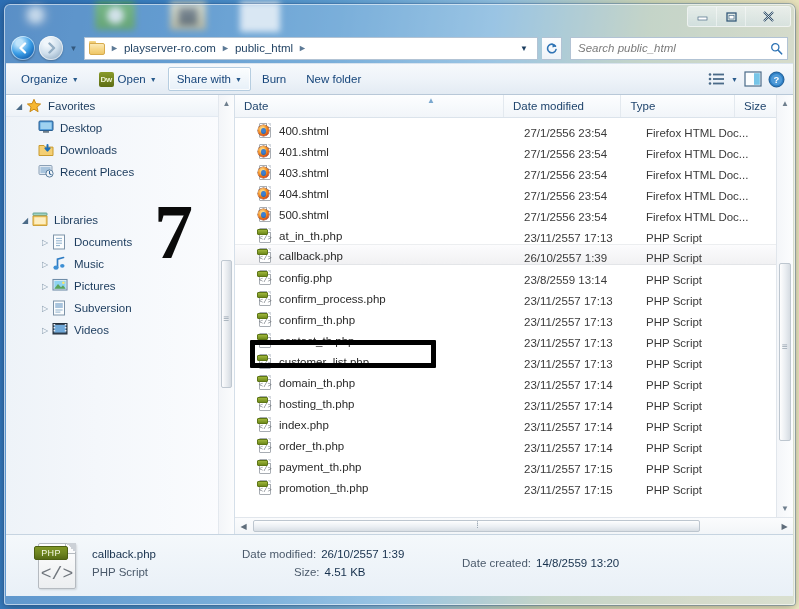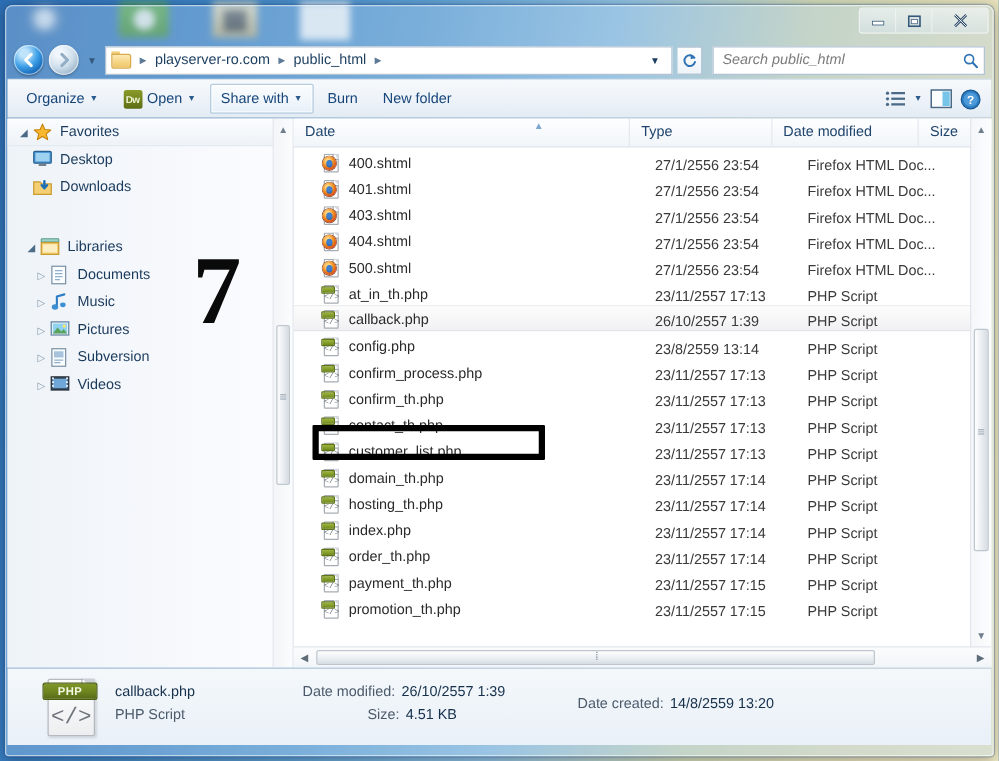--- a/index.html
+++ b/index.html
@@ -152,21 +152,21 @@
     height: 22px; display: flex; align-items: center;
     padding-left: 6px; font-size: 11.5px; color: #1a3a5c; white-space: nowrap;
   }
   .navitem.header {
     background: linear-gradient(#fafcfe, #eef3f8);
     border-top: 1px solid #fff; border-bottom: 1px solid #e3eaf2;
   }
   .tw { width: 14px; flex: 0 0 auto; color: #8499ab; font-size: 8px; text-align: center; }
   .tw.open { color: #4b6b88; }
   .navico { width: 18px; height: 16px; flex: 0 0 auto; position: relative; margin-right: 4px; }
-  .navitem.child { padding-left: 20px; }
+  .navitem.child { padding-left: 32px; }
   .navitem.child2 { padding-left: 12px; }
   #navscroll {
     position: absolute; right: 0; top: 0; width: 16px; height: 100%;
     background: linear-gradient(90deg,#f3f5f8,#fbfcfd);
     border-left: 1px solid #e3e8ee;
   }
   .sbar-arrow { height: 16px; display:flex; align-items:center; justify-content:center; color:#6f7f8e; font-size:8px; }
   #navthumb {
     position:absolute; left:2px; right:2px; top: 165px; height: 128px;
     background: linear-gradient(90deg,#fdfdfe,#e6eaee 60%,#d4dae1);
@@ -284,24 +284,24 @@
     background: linear-gradient(#fefefe, #eceef0);
     border: 1px solid #b5bac0; border-radius: 2px;
     box-shadow: 1px 1px 2px rgba(0,0,0,.12);
   }
   #phpbig .corner {
     position: absolute; right: 4px; top: 2px; width: 11px; height: 11px;
     background: linear-gradient(225deg, #ccd1d7 50%, transparent 50%);
     border-left: 1px solid #b5bac0; border-bottom: 1px solid #b5bac0;
   }
   #phpbig .ribbon {
-    position: absolute; left: 0px; top: 5px; width: 44px; height: 14px;
+    position: absolute; left: 0px; top: 5px; width: 34px; height: 14px;
     background: linear-gradient(#7f9626 0%, #6d8420 55%, #566a16 100%);
     border: 1px solid #4c5f12; border-radius: 2px;
-    color: #f3f7e3; font-size: 9px; font-weight: bold; letter-spacing: .4px;
+    color: #f3f7e3; font-size: 9px; font-weight: normal; letter-spacing: .4px;
     display: flex; align-items: center; justify-content: center;
   }
   #phpbig .glyph {
     position: absolute; left: 6px; top: 22px; width: 34px; height: 22px;
     color: #6f757c; font-size: 18px; font-family: "Liberation Mono", monospace;
     display: flex; align-items: center; justify-content: center;
   }
   .dtext { font-size: 11.5px; color: #2d3e50; }
   .dlabel { color: #4b5a6b; }
   .dstrong { color: #16304c; }
@@ -477,20 +477,31 @@
       <div class="navitem child">
         <span class="navico">
           <svg width="16" height="15" viewBox="0 0 16 15">
             <path d="M1 3.5 h5 l1.4 1.6 H15 V13.5 H1 Z" fill="#f4cf74" stroke="#c99b2f" stroke-width="1"></path>
             <path d="M9.5 3 v5 M7.4 6.2 L9.5 8.6 L11.6 6.2" stroke="#1d6fb8" stroke-width="2" fill="none" stroke-linecap="round" stroke-linejoin="round"></path>
           </svg>
         </span>
         <span>Downloads</span>
       </div>
 
+      <div class="navitem child">
+        <span class="navico">
+          <svg width="16" height="14" viewBox="0 0 16 14">
+            <rect x="1" y="1.5" width="13" height="9" rx="1" fill="#dfe8f1" stroke="#8ba0b6" stroke-width="1"></rect>
+            <rect x="2.5" y="3" width="10" height="6" fill="#a8c4dd"></rect>
+            <circle cx="11.5" cy="9.5" r="3.6" fill="#f2f6fa" stroke="#5a7d9c" stroke-width="1"></circle>
+            <path d="M11.5 7.4 v2.2 l1.6 1" stroke="#2a5f92" stroke-width="1.1" fill="none" stroke-linecap="round"></path>
+          </svg>
+        </span>
+        <span>Recent Places</span>
+      </div>
 
       <div style="height:26px"></div>
 
       <div class="navitem child2">
         <span class="tw open">◢</span>
         <span class="navico">
           <svg width="17" height="15" viewBox="0 0 17 15">
             <rect x="1" y="1" width="14" height="2.6" rx=".6" fill="#9fd2c4" stroke="#5a9c8a" stroke-width=".9"></rect>
             <path d="M1 4 h14 v9.4 H1 Z" fill="#f4cf74" stroke="#c99b2f" stroke-width="1"></path>
             <rect x="2.4" y="5.4" width="11.2" height="6.6" fill="#fdeec2"></rect>
@@ -571,25 +582,25 @@
         <div id="navthumb"></div>
       </div>
     </div>
 
     <div id="list">
 
       <div id="colhdr">
         <div class="col c-name">
           <span>Date</span>
         </div>
+        <div class="col c-date">
+          <span>Date modified</span>
+        </div>
         <div class="col c-type">
           <span>Type</span>
-        </div>
-        <div class="col c-date">
-          <span>Date modified</span>
         </div>
         <div class="col c-size">
           <span>Size</span>
         </div>
         <span id="sortmark">▲</span>
       </div>
 
       <div id="rows">
           <div class="row">
             <div class="cell n">

